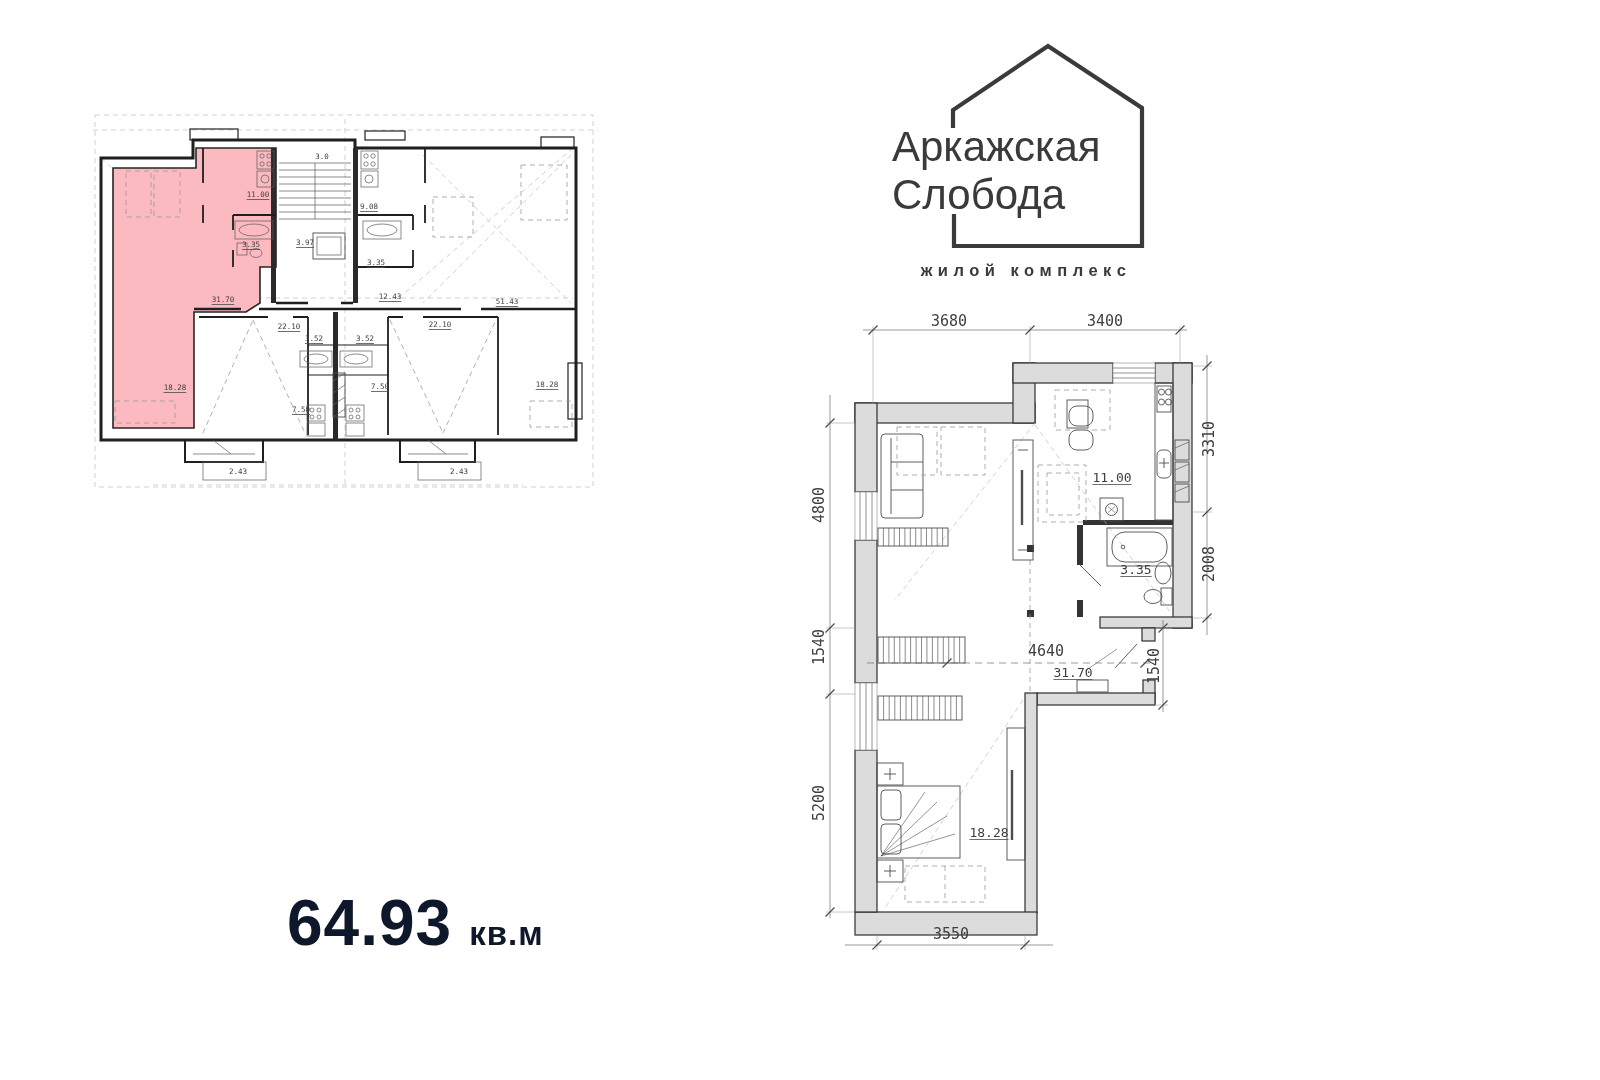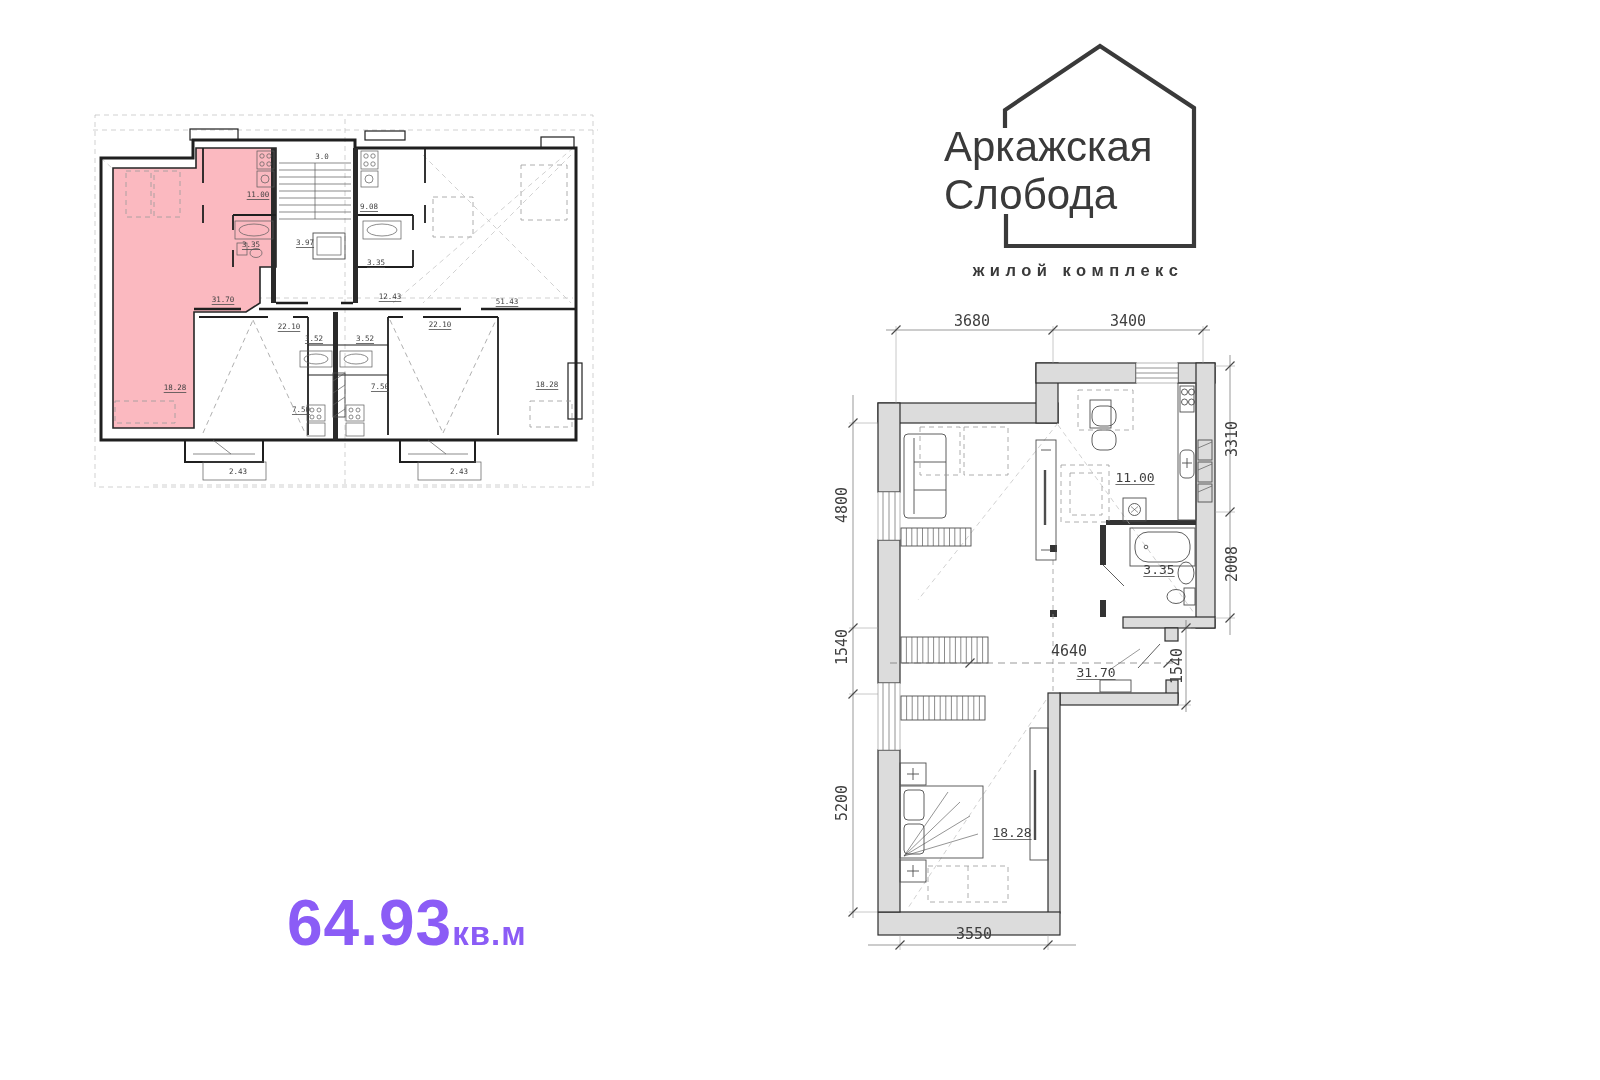--- a/index.html
+++ b/index.html
@@ -2,31 +2,31 @@
 <html><head>
 <meta charset="utf-8">
 <style>
   html,body{margin:0;padding:0;}
   body{
     width:1600px;height:1080px;position:relative;background:#ffffff;
     font-family:"Liberation Sans", sans-serif;overflow:hidden;
   }
   .abs{position:absolute;}
   
-  #logo{left:928px;top:28px;width:290px;height:262px;}
+  #logo{left:876px;top:28px;width:290px;height:262px;}
   #logo svg{display:block;}
   .logo-text{font-family:"Liberation Sans",sans-serif;font-weight:500;fill:#3a3a3a;}
   .logo-sub{font-family:"Liberation Sans",sans-serif;font-weight:600;fill:#3a3a3a;letter-spacing:5.5px;}
   
-  #area{left:287px;top:886px;display:flex;align-items:baseline;color:#8b5cf6;}
+  #area{left:287px;top:886px;display:flex;align-items:baseline;color:#0f172a;}
   #area .val{font-size:64px;font-weight:600;letter-spacing:1px;}
-  #area .unit{font-size:33px;font-weight:600;letter-spacing:1px;}
+  #area .unit{font-size:33px;font-weight:600;margin-left:17px;letter-spacing:1px;}
   
   #overview{left:93px;top:105px;width:515px;height:395px;}
-  #detail{left:808px;top:300px;width:440px;height:680px;}
+  #detail{left:785px;top:300px;width:440px;height:680px;}
   .cad{font-family:"DejaVu Sans Mono","Liberation Mono",monospace;}
   svg .thin{stroke:#4d4d4d;stroke-width:.9;fill:none;}
   svg .thin2{stroke:#5a5a5a;stroke-width:.7;fill:none;}
   svg .dash{stroke:#9a9a9a;stroke-width:.8;fill:none;stroke-dasharray:5 4;}
   svg .dashl{stroke:#bdbdbd;stroke-width:.7;fill:none;stroke-dasharray:5 4;}
   svg .wall{fill:#dcdcdc;stroke:#2e2e2e;stroke-width:1.2;}
   svg .iwall{fill:#333333;stroke:none;}
   svg .dim{stroke:#6f6f6f;stroke-width:.7;fill:none;}
   svg .tick{stroke:#4a4a4a;stroke-width:1.2;fill:none;}
   svg .ext{stroke:#9b9b9b;stroke-width:.55;fill:none;}

